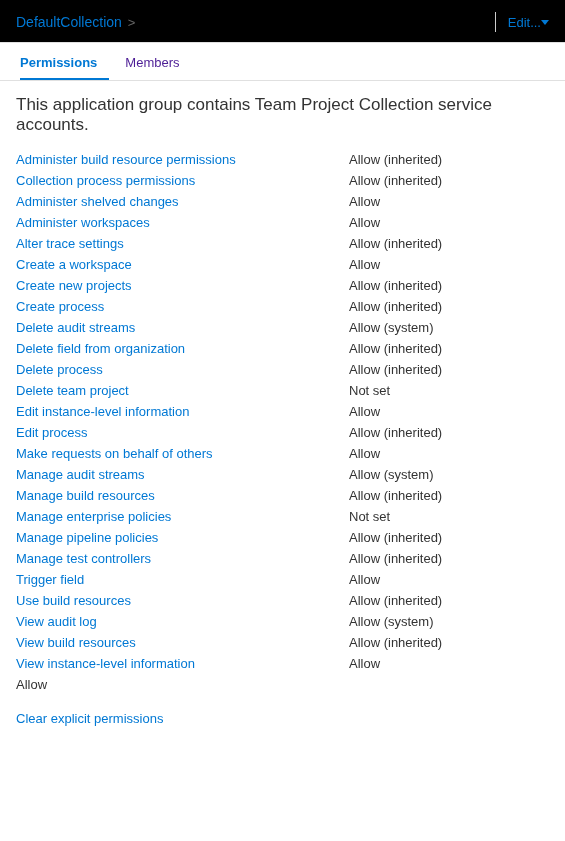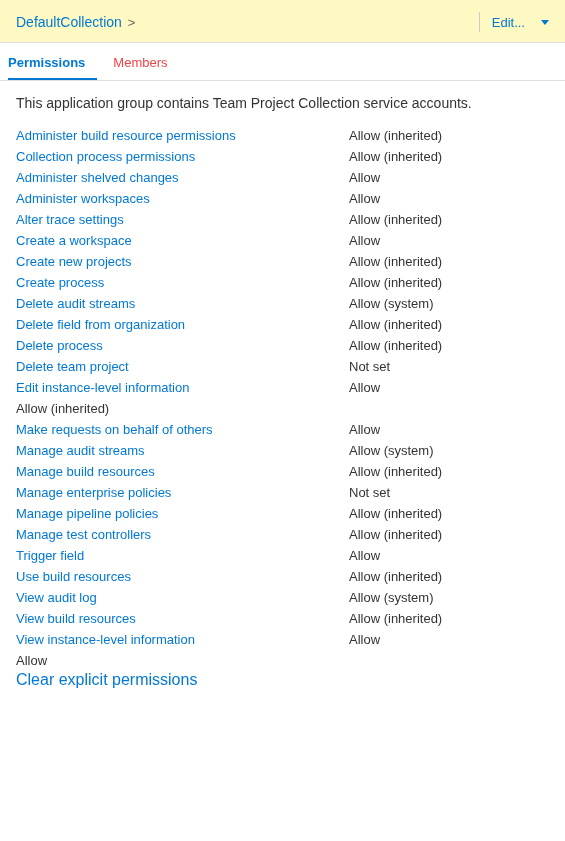--- a/index.html
+++ b/index.html
@@ -11,21 +11,21 @@
       width: 565px;
       min-height: 841px;
     }
 
     
     .header {
       display: flex;
       align-items: center;
       padding: 12px 16px 10px 16px;
       border-bottom: 1px solid #e0e0e0;
-      background: #fef9c3;
+      background: #000000;
     }
     .breadcrumb {
       display: flex;
       align-items: center;
       font-size: 14px;
       color: #0078d4;
       flex: 1;
     }
     .breadcrumb-default {
       color: #0078d4;
@@ -42,21 +42,21 @@
     }
     .header-divider {
       width: 1px;
       height: 20px;
       background: #ccc;
       margin: 0 12px;
     }
     .edit-btn {
       display: flex;
       align-items: center;
-      gap: 16px;
+      gap: 0;
       color: #0078d4;
       cursor: pointer;
       font-size: 13px;
       background: none;
       border: none;
       padding: 0;
     }
     .chevron-down {
       display: inline-block;
       width: 0;
@@ -64,46 +64,46 @@
       border-left: 4px solid transparent;
       border-right: 4px solid transparent;
       border-top: 5px solid #0078d4;
       margin-top: 1px;
     }
 
     
     .tabs {
       display: flex;
       border-bottom: 1px solid #e0e0e0;
-      padding: 0 8px;
+      padding: 0 20px;
       margin-top: 4px;
     }
     .tab {
       padding: 8px 12px 8px 0;
       margin-right: 16px;
       font-size: 13px;
       cursor: pointer;
       color: #0078d4;
       border-bottom: 2px solid transparent;
     }
     .tab.active {
       color: #0078d4;
       border-bottom: 2px solid #0078d4;
       font-weight: 600;
     }
     .tab:not(.active) {
-      color: #ef4444;
+      color: #4c1d95;
     }
 
     
     .content {
       padding: 14px 16px 16px 16px;
     }
     .description {
-      font-size: 14px;
+      font-size: 17px;
       color: #333;
       margin-bottom: 14px;
     }
 
     
     .permissions-list {
       width: 100%;
     }
     .permission-row {
       display: flex;
@@ -120,21 +120,22 @@
     .permission-value {
       width: 200px;
       font-size: 13px;
       color: #333;
       flex-shrink: 0;
     }
 
     .clear-link {
       color: #0078d4;
       cursor: pointer;
-      font-size: 16px;
+      font-size: 13px;
+      margin-top: 16px;
       display: inline-block;
     }
   </style>
 </head>
 <body>
 
 <div class="header">
   <div class="breadcrumb">
     <span class="breadcrumb-default">DefaultCollection</span>
     <span class="breadcrumb-sep">&gt;</span>
@@ -201,20 +202,21 @@
       </div>
       <div class="permission-row">
         <span class="permission-name">Delete team project</span>
         <span class="permission-value">Not set</span>
       </div>
       <div class="permission-row">
         <span class="permission-name">Edit instance-level information</span>
         <span class="permission-value">Allow</span>
       </div>
       <div class="permission-row">
+        <span class="permission-name">Edit process</span>
         <span class="permission-value">Allow (inherited)</span>
       </div>
       <div class="permission-row">
         <span class="permission-name">Make requests on behalf of others</span>
         <span class="permission-value">Allow</span>
       </div>
       <div class="permission-row">
         <span class="permission-name">Manage audit streams</span>
         <span class="permission-value">Allow (system)</span>
       </div>

